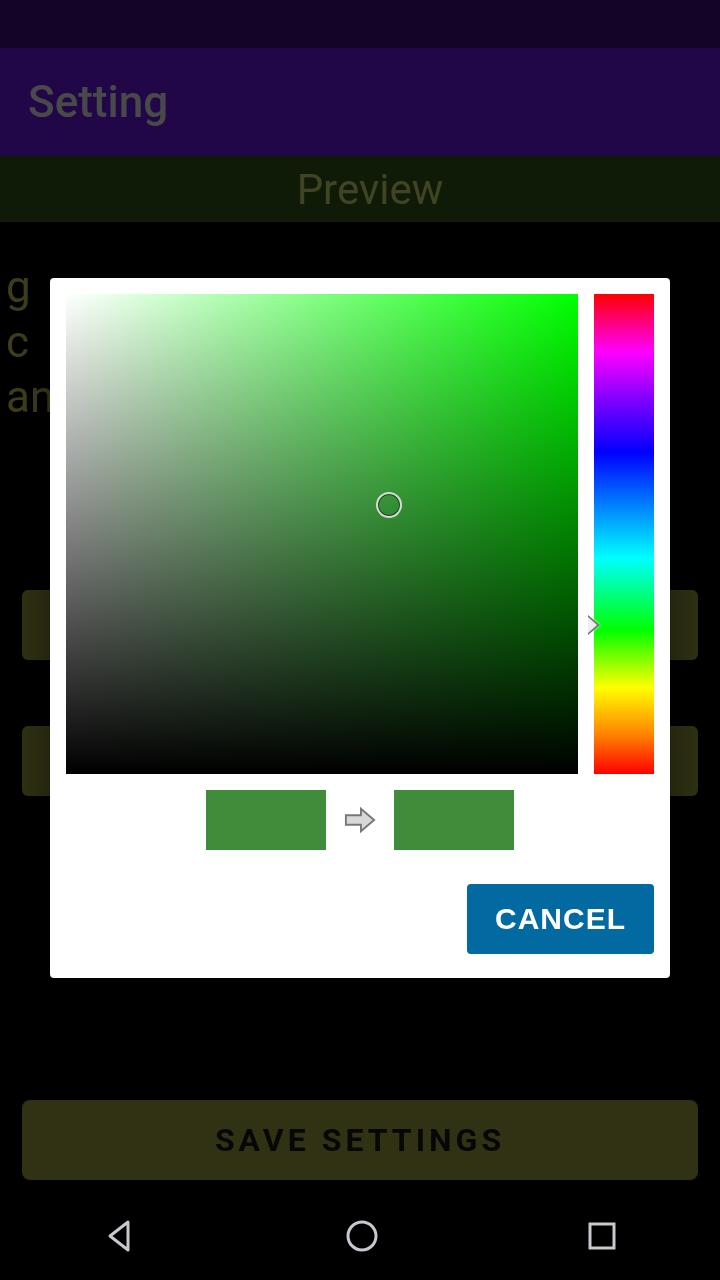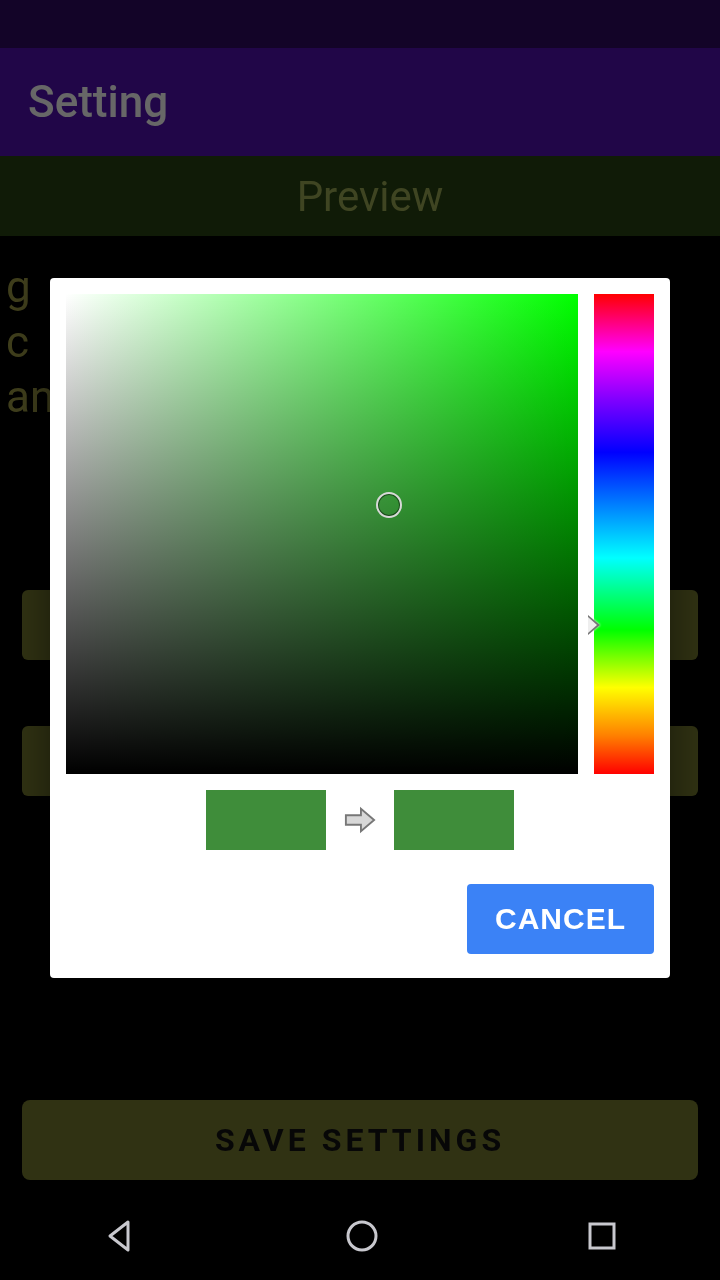--- a/index.html
+++ b/index.html
@@ -11,27 +11,27 @@
     height: 48px; background: #2b0a5a; color: #e6e6ef;
     display: flex; align-items: center; justify-content: space-between;
     padding: 0 12px; font-size: 22px;
   }
   .status-left { display: flex; align-items: center; gap: 10px; }
   .status-right { display: flex; align-items: center; gap: 8px; }
   .sicon { display:inline-flex; align-items:center; justify-content:center; }
 
   
   .app-bar {
-    height: 108px; background: #4b0ea0; color: #e5e5e5;
+    height: 108px; background: #4b0ea0; color: #a3a3a3;
     display: flex; align-items: center; padding-left: 28px;
     font-size: 44px; font-weight: 500;
   }
 
   
-  .preview-strip { height: 80px; background:#253c10; display:flex; align-items:center; justify-content:center;padding-left:20px; }
+  .preview-strip { height: 66px; background:#253c10; display:flex; align-items:center; justify-content:center;padding-left:20px; }
   .preview-strip span { color:#8d9a4d; font-size:42px; }
   .bg-text { position:absolute; top:260px; left:0; right:0; color:#8d8b3e; font-size:44px; text-align:center; padding:0 6px; line-height:1.25; word-spacing:6px; }
   .olive-btn { position:absolute; left:22px; right:22px; height:70px; background:#6b6f2c; border-radius:6px; }
   .olive-btn.b1 { top:590px; }
   .olive-btn.b2 { top:726px; }
   .save-btn {
     position:absolute; left:22px; right:22px; height:80px; bottom:100px;
     background:#6b6f2c; border-radius:8px; display:flex; align-items:center; justify-content:center;
     color:#111; font-size:32px; font-weight:700; letter-spacing:4px;
   }
@@ -79,21 +79,21 @@
     border-top:8px solid transparent; border-bottom:8px solid transparent;
     border-left:9px solid #eee;
   }
 
   .swatch-row { display:flex; align-items:center; justify-content:center; gap:18px; margin-top:16px; }
   .swatch { width:120px; height:60px; }
   .arrow-icon { width:32px; height:32px; display:flex; align-items:center; justify-content:center; }
 
   .btn-row { display:flex; justify-content:flex-end; gap:4px; margin-top:34px; }
   .dlg-btn {
-    background:#3b82f6; color:#fff; font-size:30px; font-weight:700;
+    background:#0369a1; color:#fff; font-size:30px; font-weight:700;
     border:none; border-radius:4px; padding:18px 30px; letter-spacing:1px;
     min-width:120px; text-align:center;
   }
   .dlg-btn.cancel { padding:18px 28px; }
 </style>
 </head>
 <body>
 
 <div class="status-bar">
 </div>

